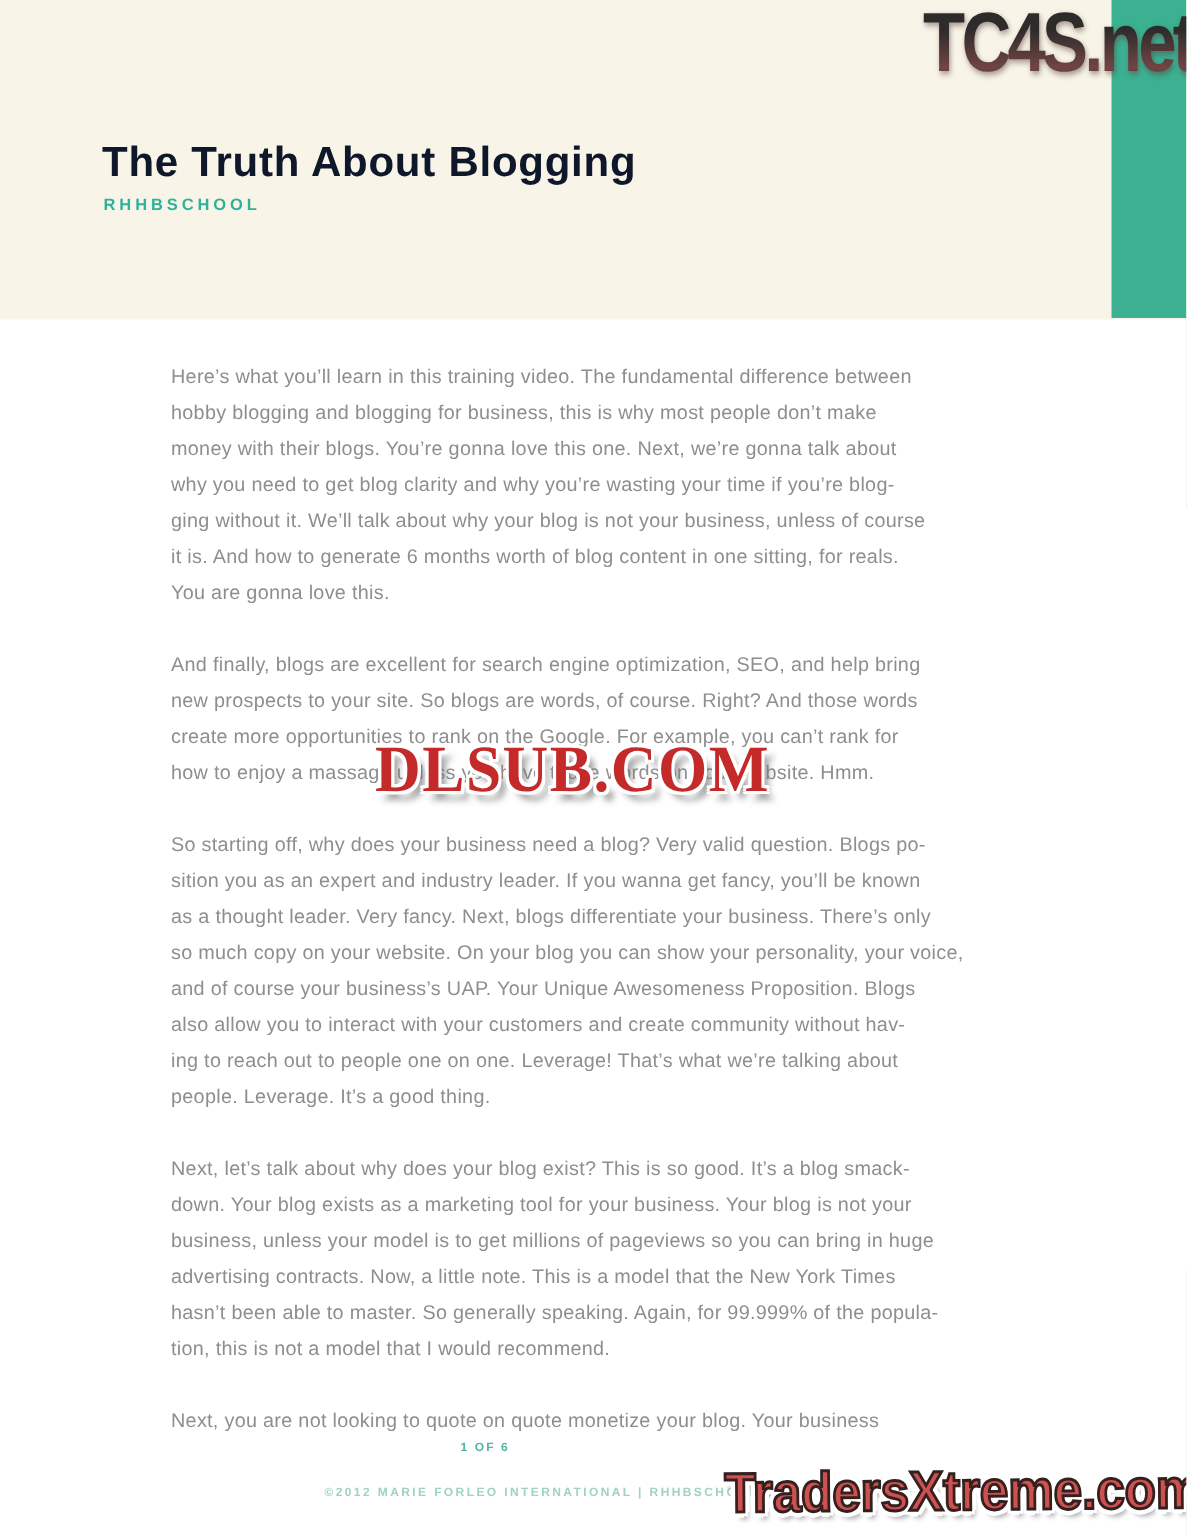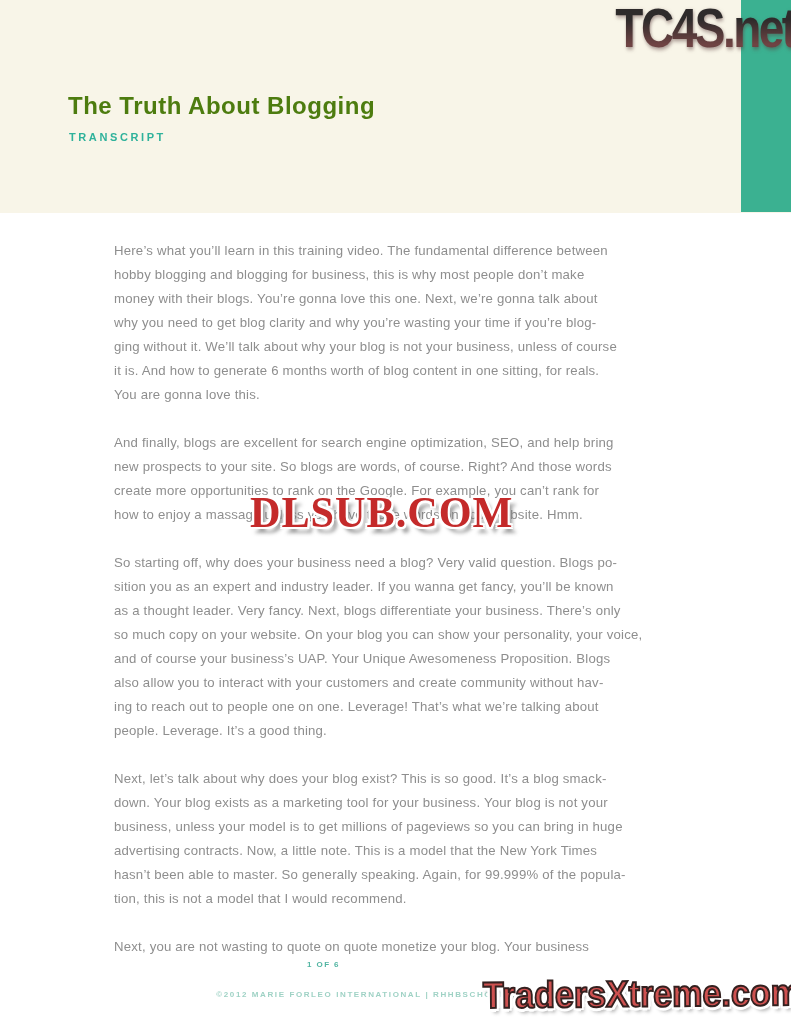--- a/index.html
+++ b/index.html
@@ -4,22 +4,22 @@
 <style>
   html,body{margin:0;padding:0;background:#e9e9e9;}
   .page{
     position:relative;width:791px;height:1024px;background:#ffffff;
     overflow:hidden;font-family:"Liberation Sans",sans-serif;
     margin:0 auto;
   }
   
   .header-band{position:absolute;left:0;top:0;width:791px;height:213px;background:#f8f5e8;}
   .doc-title{
-    position:absolute;left:68px;top:92px;font-size:24px;font-weight:bold;
-    color:#4d7c0f;letter-spacing:.5px;white-space:nowrap;
+    position:absolute;left:68px;top:92px;font-size:28px;font-weight:bold;
+    color:#0f172a;letter-spacing:.5px;white-space:nowrap;
   }
   .doc-subtitle{
     position:absolute;left:69px;top:131px;font-size:11px;font-weight:bold;
     color:#2fb29b;letter-spacing:2.6px;
   }
   
   .side-tab{position:absolute;left:741px;top:0;width:50px;height:212px;background:#3bb191;}
   .side-tab-label{
     position:absolute;left:0;top:80px;width:50px;text-align:center;
     writing-mode:vertical-rl;font-size:10px;font-weight:bold;color:#f5f2e3;
@@ -70,21 +70,21 @@
       3px 5px 4px rgba(40,40,40,.4);
   }
 </style>
 </head>
 <body>
 
 <div class="page">
 
   <div class="header-band">
     <div class="doc-title">The Truth About Blogging</div>
-    <div class="doc-subtitle">TRANSCRIPT</div>
+    <div class="doc-subtitle">RHHBSCHOOL</div>
   </div>
 
   <div class="side-tab">
     <div class="side-tab-label">COMMUNICATION</div>
   </div>
 
   <div class="body-text">
     <p>Here’s what you’ll learn in this training video. The fundamental difference between
 hobby blogging and blogging for business, this is why most people don’t make
 money with their blogs. You’re gonna love this one. Next, we’re gonna talk about
@@ -103,21 +103,21 @@
 and of course your business’s UAP. Your Unique Awesomeness Proposition. Blogs
 also allow you to interact with your customers and create community without hav-
 ing to reach out to people one on one. Leverage! That’s what we’re talking about
 people. Leverage. It’s a good thing.</p>
     <p>Next, let’s talk about why does your blog exist? This is so good. It’s a blog smack-
 down. Your blog exists as a marketing tool for your business. Your blog is not your
 business, unless your model is to get millions of pageviews so you can bring in huge
 advertising contracts. Now, a little note. This is a model that the New York Times
 hasn’t been able to master. So generally speaking. Again, for 99.999% of the popula-
 tion, this is not a model that I would recommend.</p>
-    <p>Next, you are not wasting to quote on quote monetize your blog. Your business</p>
+    <p>Next, you are not looking to quote on quote monetize your blog. Your business</p>
   </div>
 
   <div class="page-indicator">1 OF 6</div>
   <div class="copyright">©2012 MARIE FORLEO INTERNATIONAL | RHHBSCHOOL.COM</div>
 
   <div class="wm-top">TC4S.net</div>
   <div class="wm-mid">DLSUB.COM</div>
   <div class="wm-bottom">TradersXtreme.com</div>
 
 </div>

